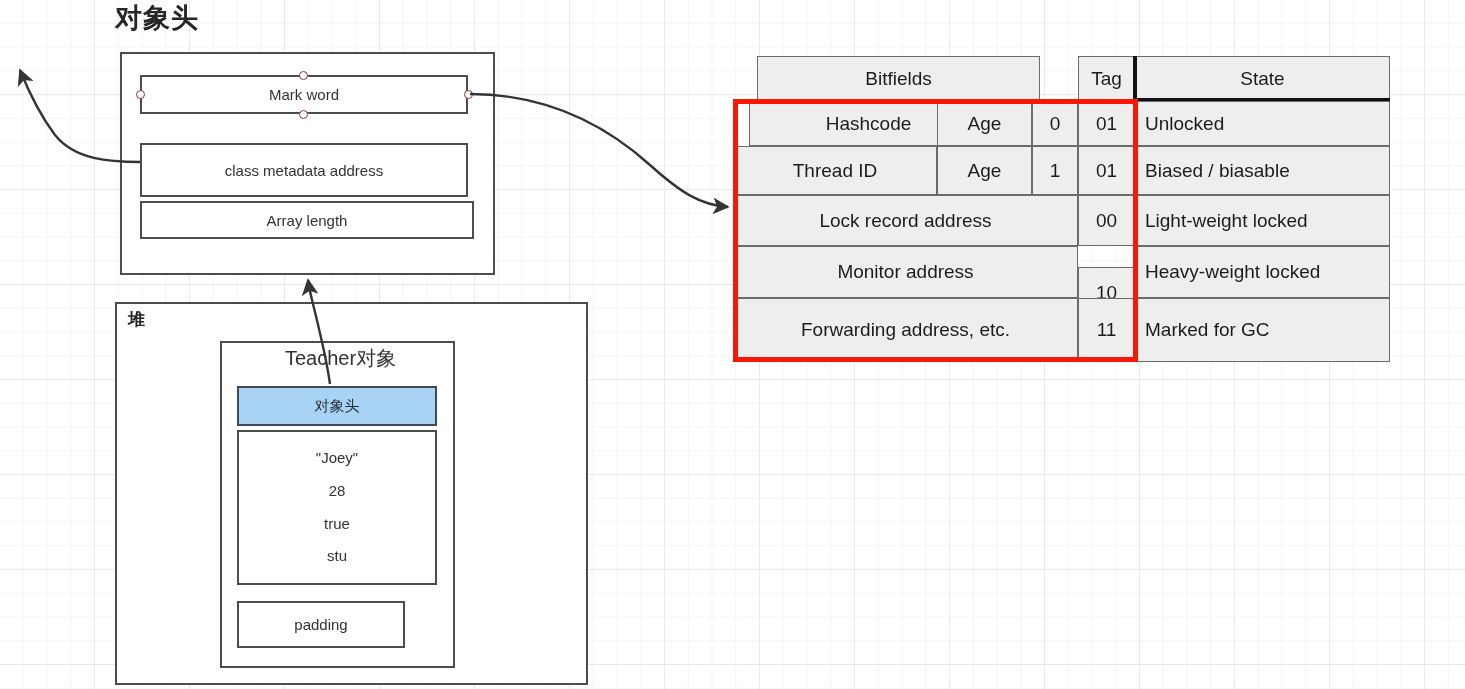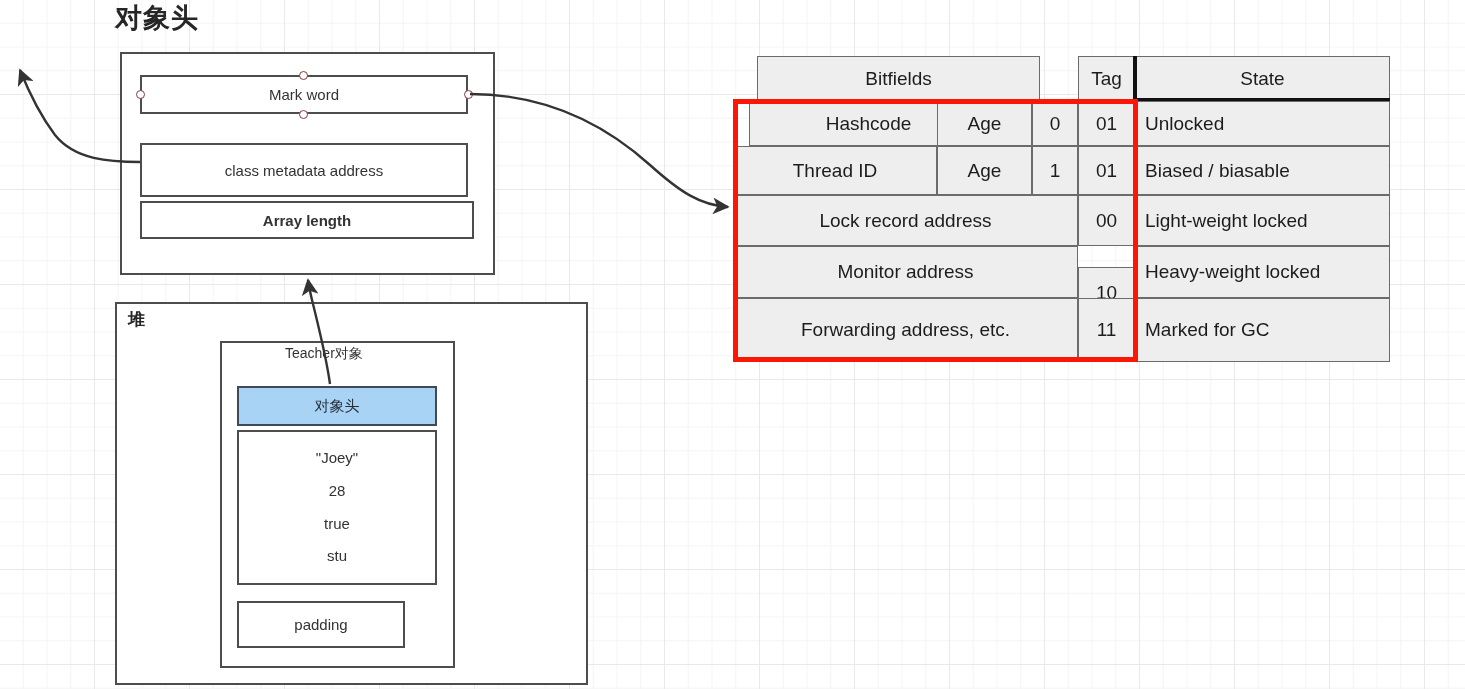--- a/index.html
+++ b/index.html
@@ -70,21 +70,21 @@
     flex-direction: column;
     align-items: center;
     justify-content: space-around;
     font-size: 15px;
     color: #333333;
     padding: 10px 0;
   }
   .stack-text span { line-height: 1.1; }
 
   .plain-text {
-    font-size: 14px;
+    font-size: 20px;
     color: #333333;
     white-space: nowrap;
   }
 
   
   .anchor {
     position: absolute;
     width: 9px;
     height: 9px;
     border-radius: 50%;
@@ -151,21 +151,21 @@
   </div>
   <div class="anchor" style="left:136px; top:90px;"></div>
   <div class="anchor" style="left:299px; top:71px;"></div>
   <div class="anchor" style="left:299px; top:110px;"></div>
   <div class="anchor" style="left:464px; top:90px;"></div>
 
   <div class="abs box-label" style="left:140px; top:143px; width:328px; height:54px;">
     <span>class metadata address</span>
   </div>
 
-  <div class="abs box-label" style="left:140px; top:201px; width:334px; height:38px;font-weight:bold;">
+  <div class="abs box-label" style="left:140px; top:201px; width:334px; height:38px;">
     <span>Array length</span>
   </div>
 
   <div class="abs box" style="left:115px; top:302px; width:473px; height:383px;"></div>
   <div class="abs label-cn-small" style="left:128px; top:308px;">堆</div>
 
   <div class="abs box" style="left:220px; top:341px; width:235px; height:327px;"></div>
   <div class="abs plain-text" style="left:285px; top:345px;">Teacher对象</div>
 
   <div class="abs box-label box-blue" style="left:237px; top:386px; width:200px; height:40px;">

